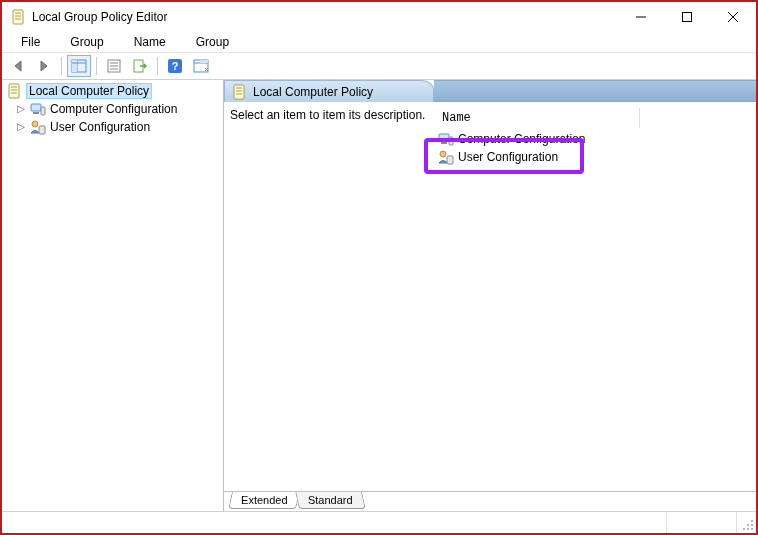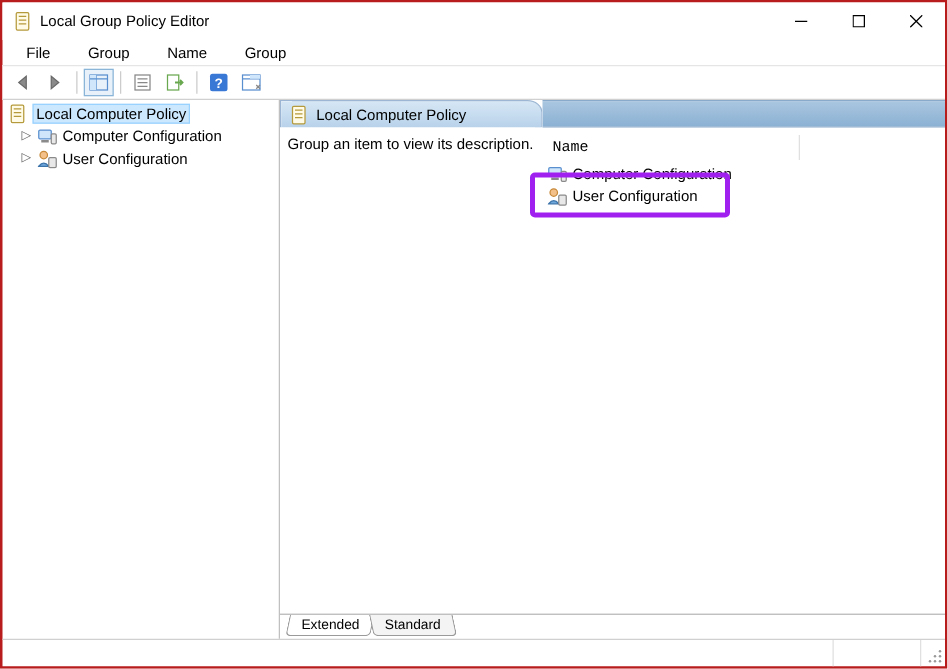--- a/index.html
+++ b/index.html
@@ -405,21 +405,21 @@
               <svg width="16" height="16">
                 <use href="#i-policy"></use>
               </svg>
             </span>
           <span>Local Computer Policy</span>
         </div>
         <div class="right-header-rest"></div>
       </div>
       <div class="right-body">
         <div class="desc-col">
-          <span>Group an item to view its description.</span>
+          <span>Select an item to item its description.</span>
         </div>
         <div class="list-col">
           <div class="list-header">
             <div class="col1">Name</div>
           </div>
           <div class="list-items">
             <div class="list-row">
               <span class="ico">
                   <svg width="16" height="16">
                     <use href="#i-computer"></use>

